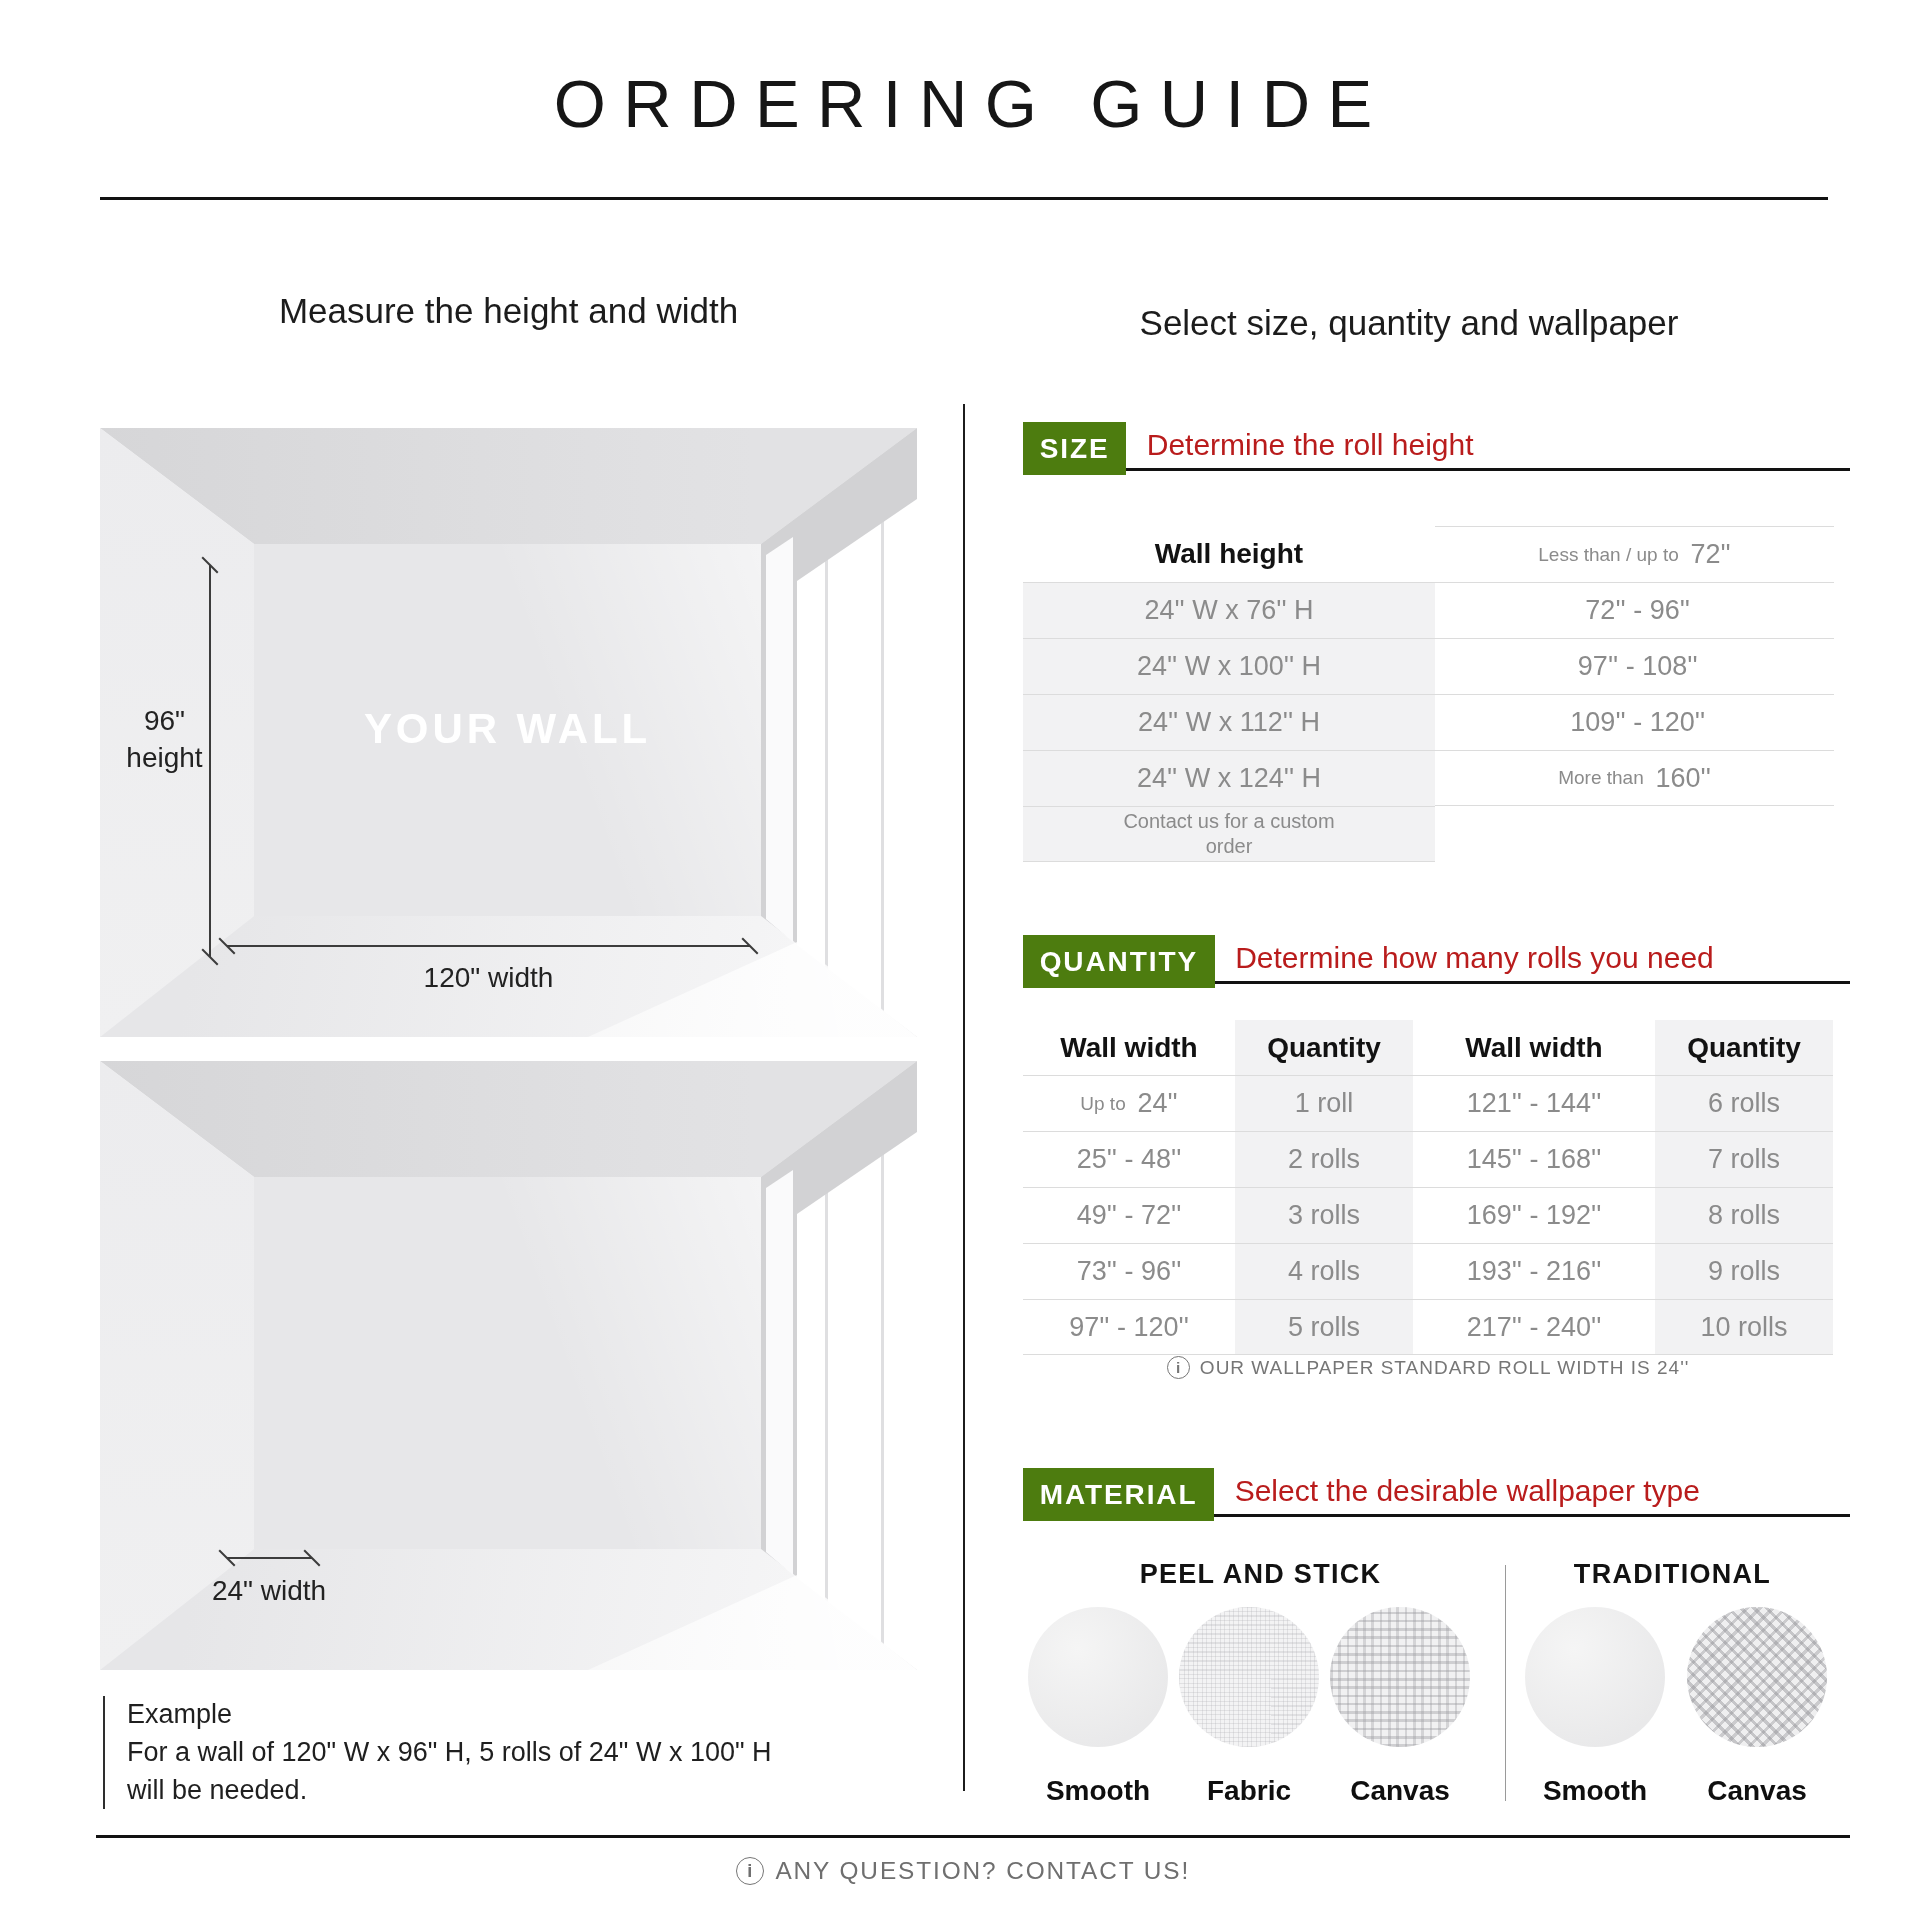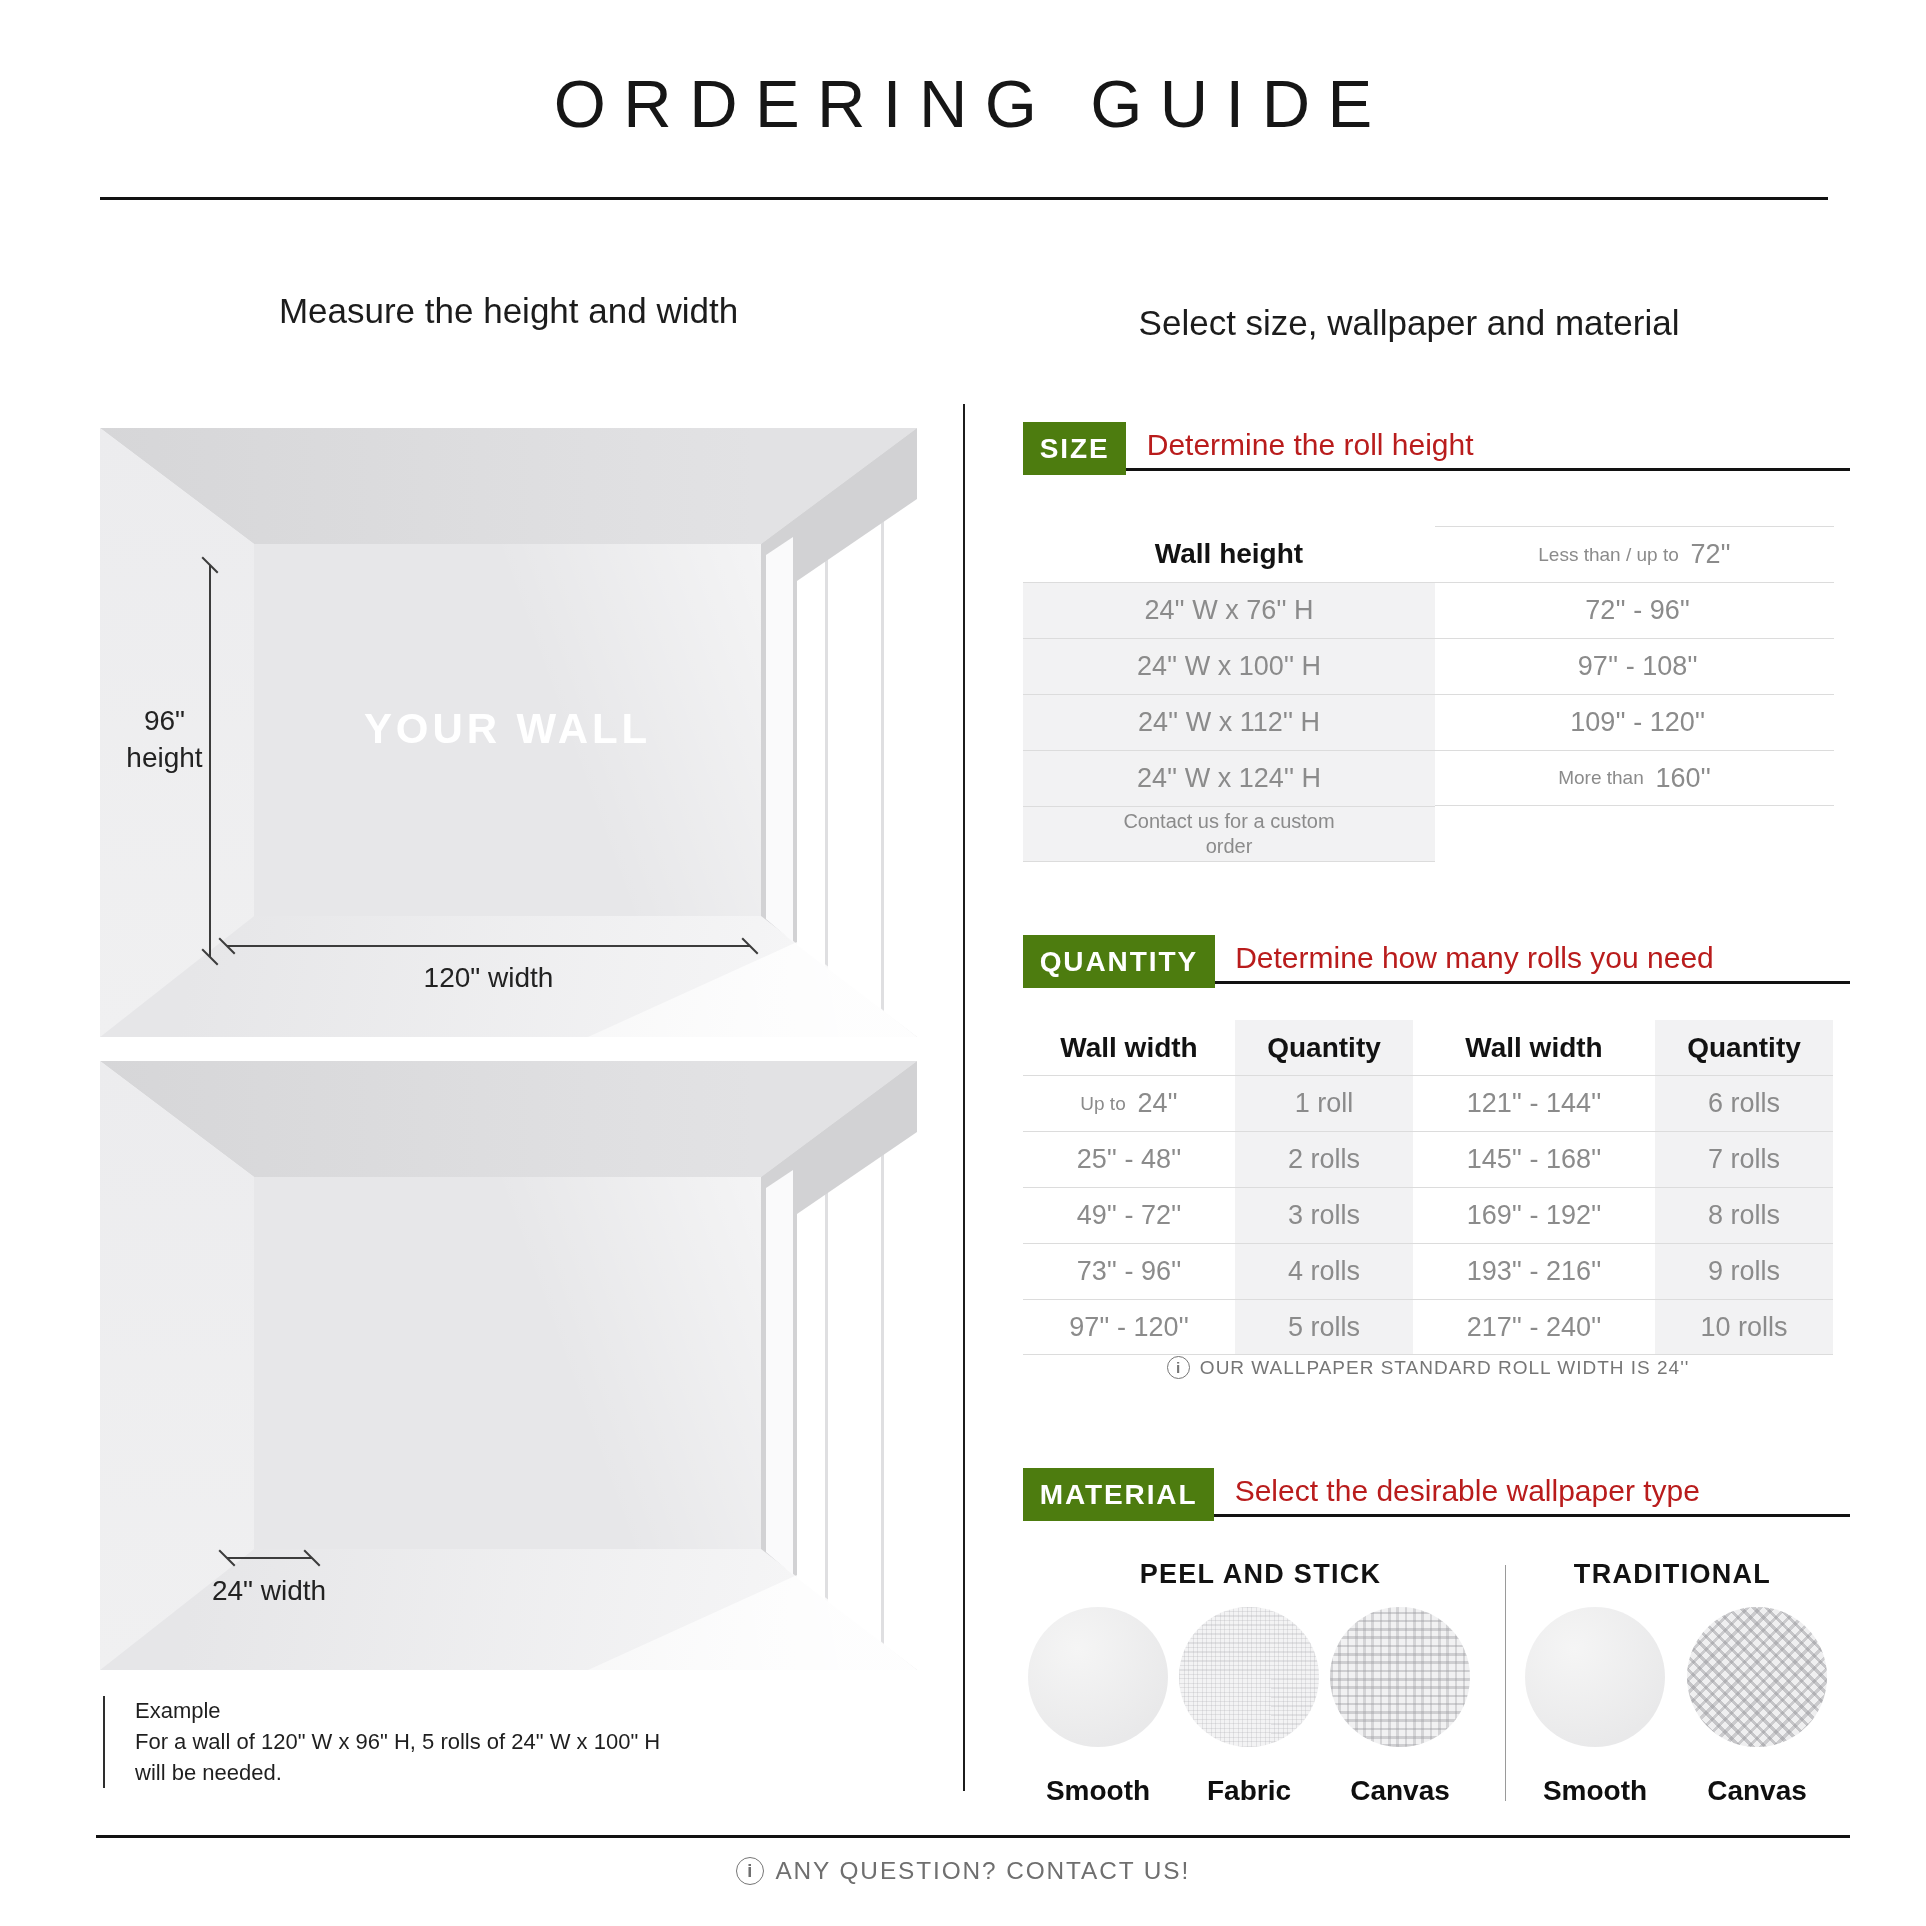--- a/index.html
+++ b/index.html
@@ -53,22 +53,22 @@
     font-size:28px; line-height:1.32; color:#222; }
   .hlabel { position:absolute; left:127px; top:534px; width:523px; text-align:center; font-size:28px; color:#222; }
   .label24 { position:absolute; left:76px; top:514px; width:186px; text-align:center; font-size:28px; color:#222; }
 
   .panels { position:absolute; left:127px; top:55px; width:419px; height:430px; display:flex; }
   .panel { position:relative; flex:1 1 0; background:linear-gradient(180deg,#fefefe 0%,#f8f8f9 100%); }
   .panel + .panel { border-left:1.3px solid #d8d8da; }
   .panel-label { position:absolute; left:0; bottom:9px; width:100%; text-align:center;
     font-size:26px; color:#4f4f52; }
 
-  .example { position:absolute; left:103px; top:1696px; padding-left:30px; border-left:2.6px solid #2e2e2e;
-    font-size:22px; line-height:1.4; color:#1f1f1f; }
+  .example { position:absolute; left:103px; top:1696px; padding-left:22px; border-left:2.6px solid #2e2e2e;
+    font-size:27px; line-height:1.4; color:#1f1f1f; }
 
   
   .sec-head { position:absolute; left:1023px; width:827px; height:53px; display:flex; align-items:center; }
   .sec-head::after { content:""; position:absolute; left:0; right:0; bottom:4.5px; height:2.6px; background:#121212; }
   .badge { position:relative; z-index:1; display:flex; align-items:center; height:53px; padding:0 16.7px;
     background:#4d7c0f; color:#ffffff; font-size:28px; font-weight:700; letter-spacing:1.9px; }
   .sec-sub { margin-left:20.5px; padding-bottom:6.4px; font-size:30px; color:#b91c1c; font-weight:400; }
   .head-size { top:422px; } .head-qty { top:935px; } .head-mat { top:1468px; }
 
   
@@ -127,21 +127,21 @@
 
 <div class="page">
 
   <div class="page-title">ORDERING GUIDE</div>
   <div class="title-rule"></div>
   <div class="col-divider"></div>
 
   <div class="left-heading">
     <div>Measure the height and width</div>
   </div>
-  <div class="right-heading">Select size, wallpaper and material</div>
+  <div class="right-heading">Select size, quantity and wallpaper</div>
 
   <div class="room room-1">
     <div class="shape ceiling"></div>
     <div class="shape wall-left"></div>
     <div class="wall-back"></div>
     <div class="shape floor"></div>
     <div class="shape wall-right"></div>
     <div class="shape window-jamb"></div>
     <div class="shape window-panes"></div>
     <div class="shape light-pool"></div>

